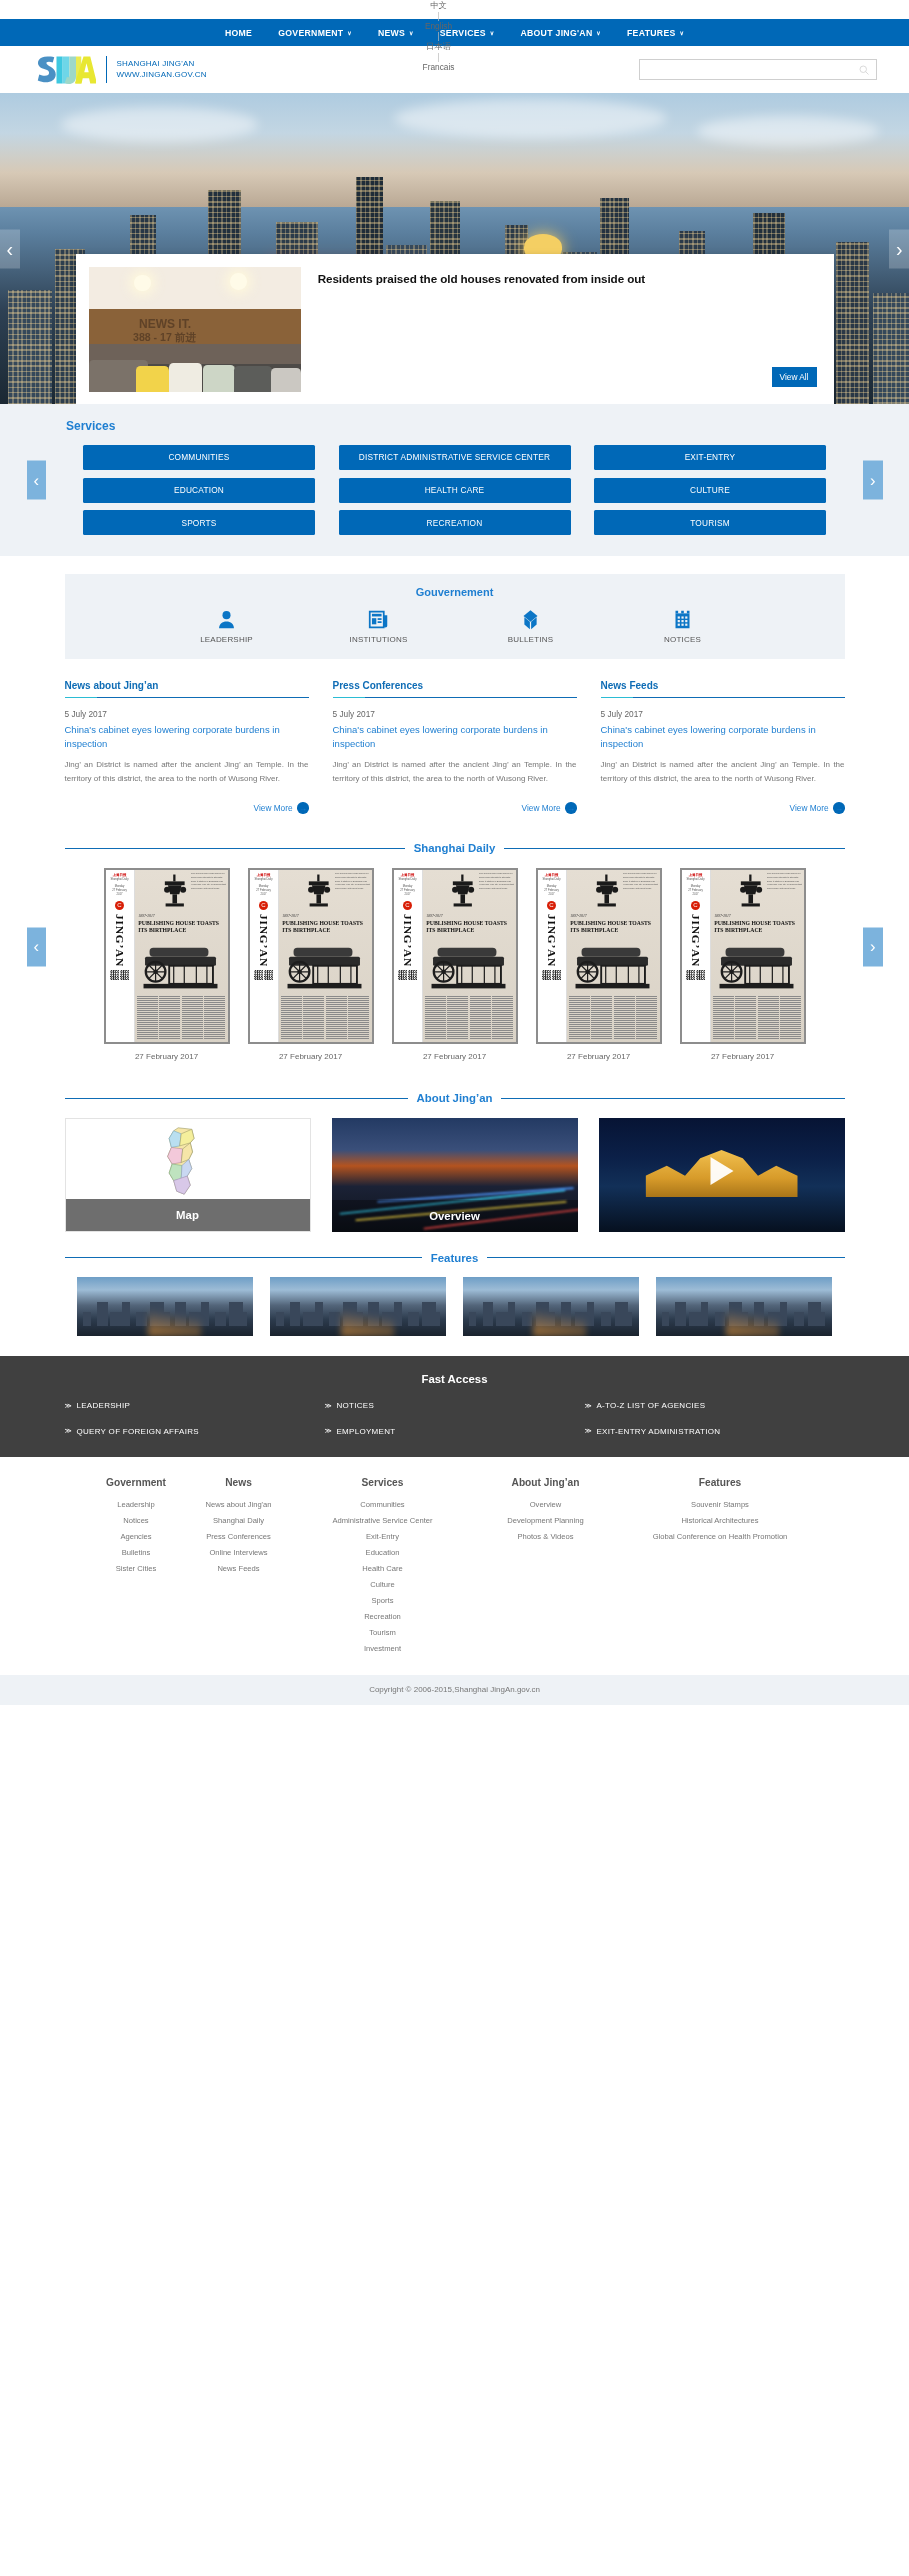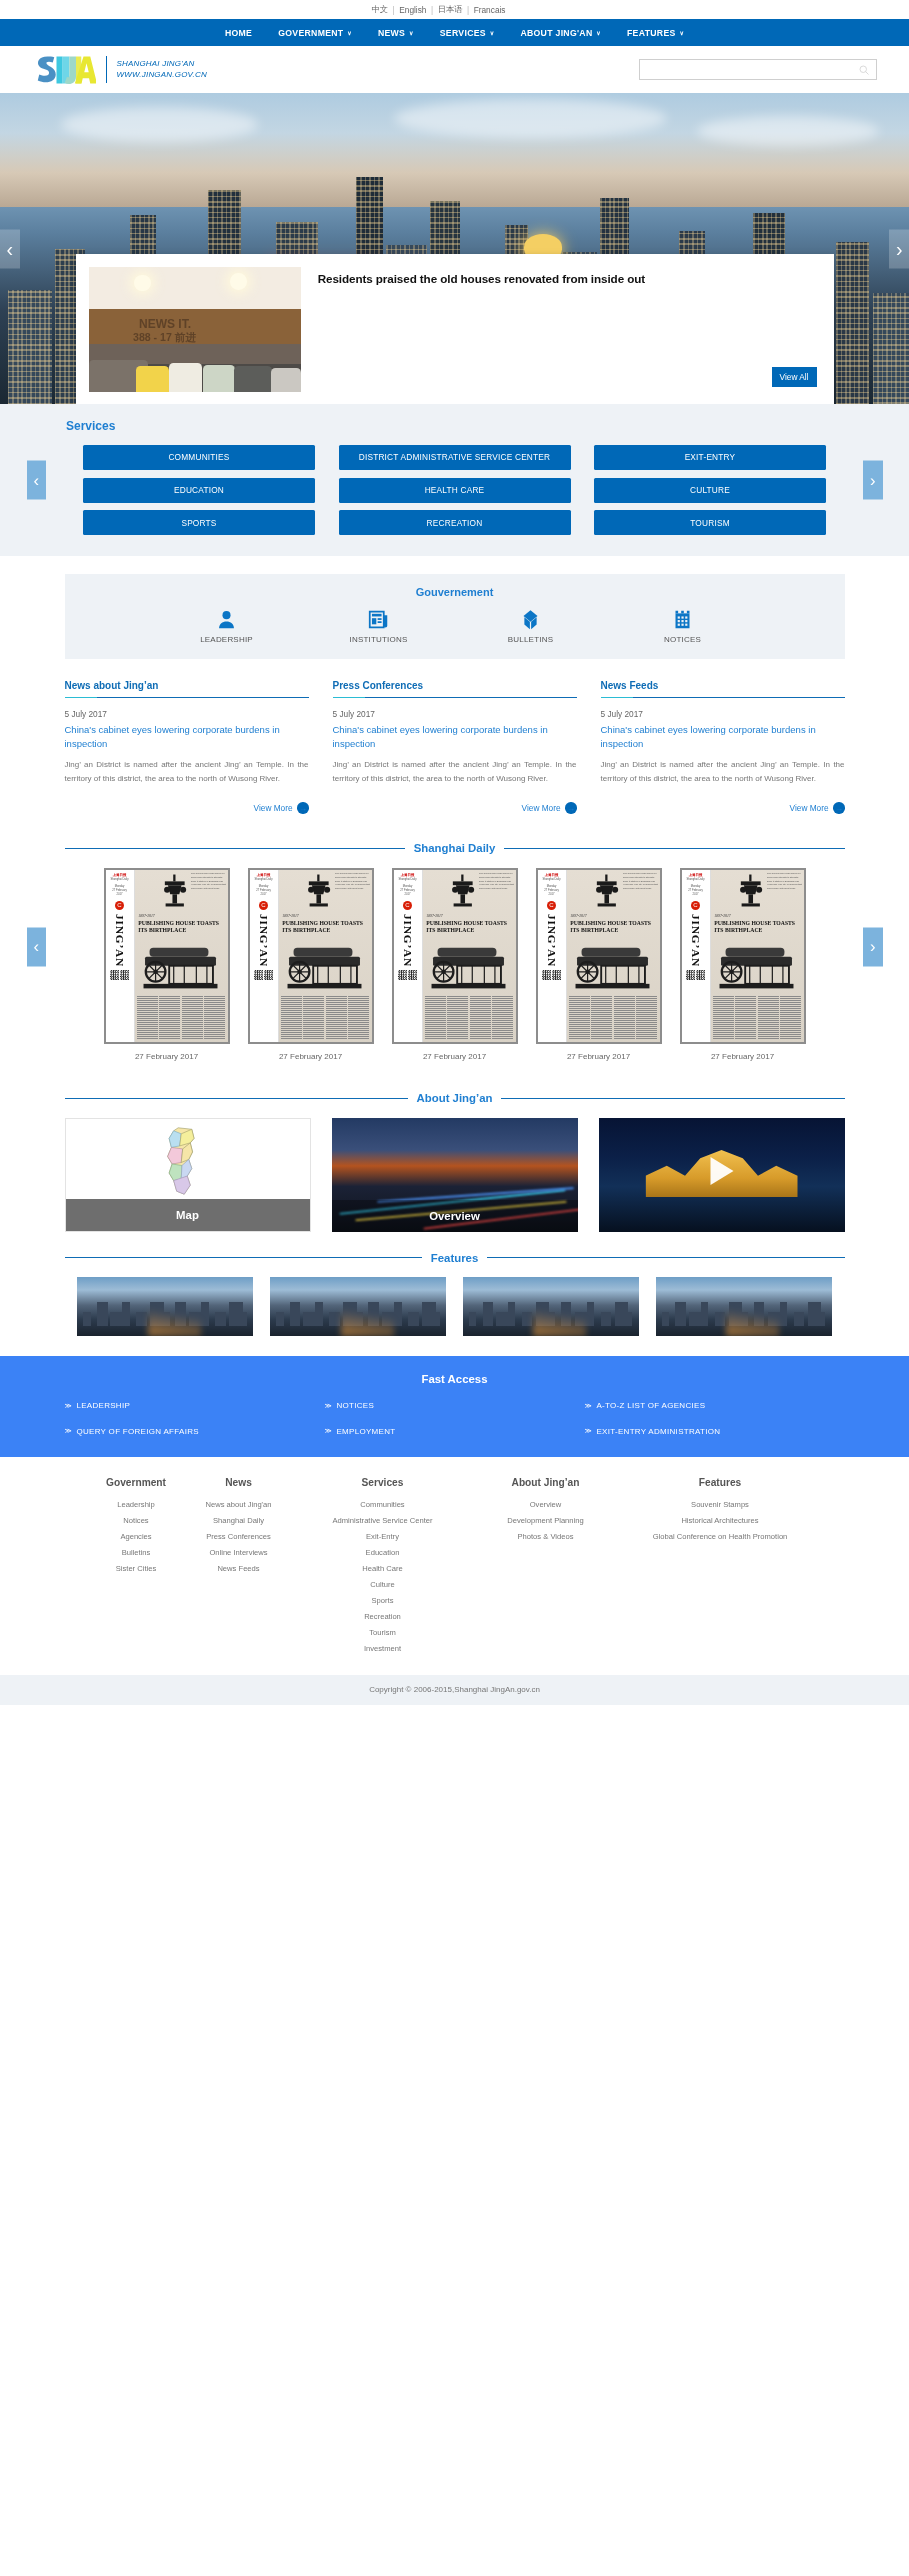--- a/index.html
+++ b/index.html
@@ -10,25 +10,26 @@
     font-family: "Liberation Sans", sans-serif;
     color: #333;
   }
   body { width: 909px; overflow-x: hidden; }
 
   
   .lang-bar {
     height: 19px;
     background: #fff;
     display: flex;
-    justify-content: center;
+    justify-content: space-between;
     align-items: center;
     padding-right: 32px;
     font-size: 8.3px;
     color: #666;
+    flex-direction: column;
   }
   .lang-bar a { color: #666; text-decoration: none; }
   .lang-sep { margin: 0 4.5px; color: #bbb; }
 
   
   .main-nav {
     height: 27px;
     background: #0068b7;
     display: flex;
     align-items: center;
@@ -54,21 +55,21 @@
     height: 47px;
     background: #fff;
     display: flex;
     align-items: center;
     padding: 0 32px;
   }
   .logo-wrap { display: flex; align-items: center; gap: 9.8px; }
   .logo-mark { width: 64px; height: 36px; display:block; }
   .logo-divider { width: 0.8px; height: 27px; background: #0068b7; }
   .logo-text { line-height: 1.35; }
-  .logo-text div { color: #0068b7; font-size: 8px; letter-spacing: 0.2px; font-style: italic; }
+  .logo-text div { color: #0068b7; font-size: 8px; letter-spacing: 0.2px; }
   .search-box {
     margin-left: auto;
     width: 238px;
     height: 21px;
     border: 0.8px solid #cfcfcf;
     background: #fff;
     display: flex;
     align-items: center;
     padding: 0 6px;
   }
@@ -283,21 +284,21 @@
   .feature-card {
     width: 176px; height: 59px; overflow:hidden; cursor:pointer;
     background: linear-gradient(180deg,#6e9ec6 0%, #9dbcd6 22%, #53657a 48%, #2c3b4d 72%, #1a232e 100%);
     position: relative;
   }
   .fb { position:absolute; bottom: 10.6px; background: #39475a; }
   .fglow { position:absolute; bottom:0; left:40%; width:53px; height:30px;
     background: linear-gradient(10deg, rgba(255,165,60,.6), transparent 70%); filter: blur(3px); }
 
   
-  .fast { background: #3b82f6; padding: 16.7px 0 21px; margin-top: 19.7px; }
+  .fast { background: #404040; padding: 16.7px 0 21px; margin-top: 19.7px; }
   .fast-title { text-align: center; color: #fff; font-size: 11.4px; font-weight: bold; margin-bottom: 16.7px; }
   .fast-grid { display: grid; grid-template-columns: repeat(3, 1fr); gap: 16.7px 0; width: 780px; margin: 0 auto; }
   .fast-link { color: #fff; font-size: 8px; letter-spacing: 0.3px; display:flex; align-items:center; gap:4.5px; cursor:pointer; }
   .fast-link .chev { font-size: 6.8px; }
 
   
   .footer { background: #fff; padding: 19.7px 0 18px; }
   .footer-cols { display: flex; justify-content: center; gap: 0; }
   .footer-col { text-align: center; }
   .fc-w1 { width: 91px; } .fc-w2 { width: 114px; } .fc-w3 { width: 174px; }

